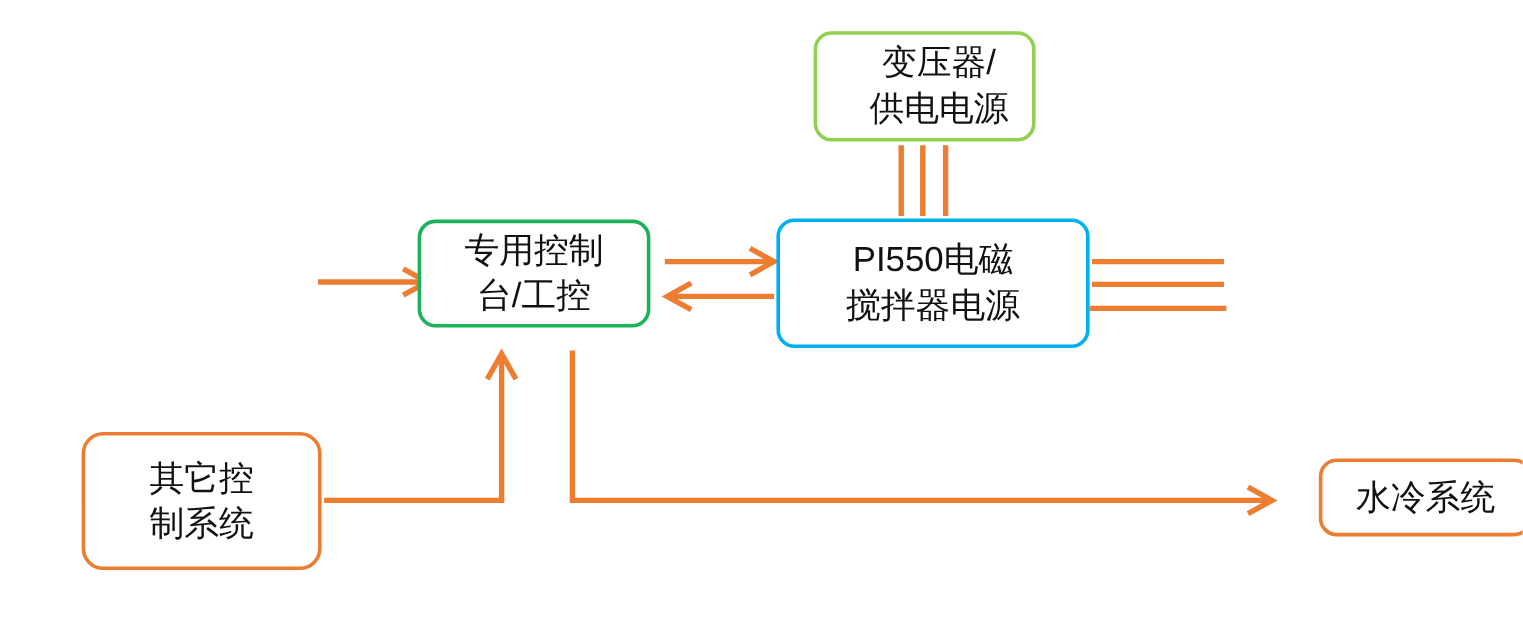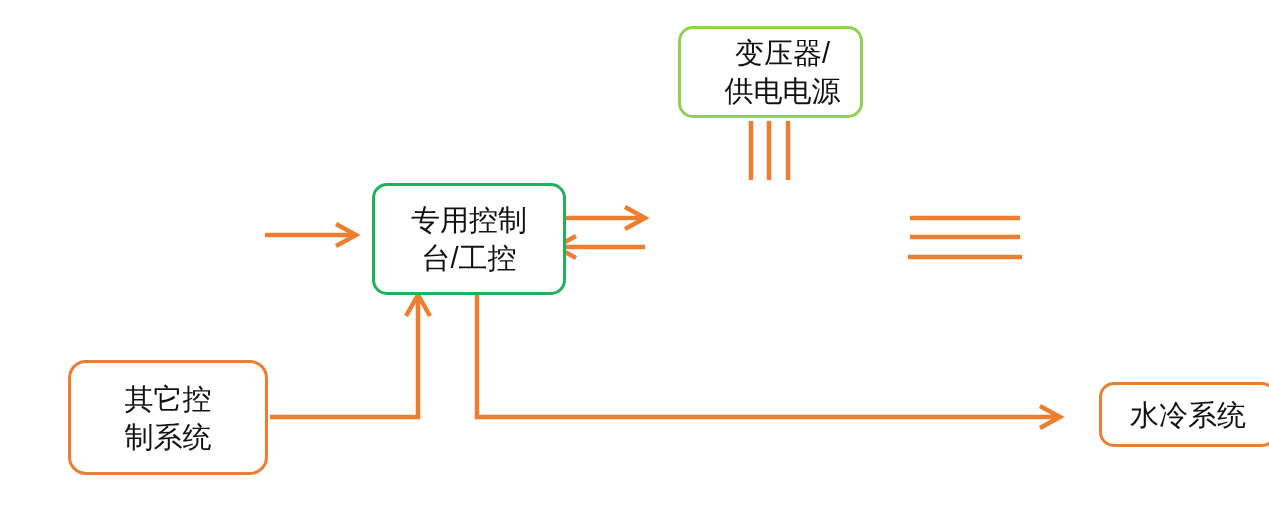--- a/index.html
+++ b/index.html
@@ -33,21 +33,21 @@
     justify-content: center;
     text-align: center;
     color: #111111;
     font-size: 29px;
     line-height: 38px;
     white-space: pre-line;
     z-index: 2;
   }
   .node-host        { left: 82px;   top: 200px; width: 181px; height: 70px;  border-color: #ED7D31; letter-spacing: 2px; }
   .node-other       { left: 68px;   top: 360px; width: 200px; height: 115px; border-color: #ED7D31; border-radius: 18px; align-items: center; }
-  .node-console     { left: 372px;  top: 183px; width: 194px; height: 112px; border-color: #1CB25B; }
+  .node-console     { left: 348px;  top: 183px; width: 194px; height: 90px; border-color: #1CB25B; }
   .node-transformer { left: 678px;  top: 26px;  width: 185px; height: 92px;  border-color: #92D050; padding-left: 24px; }
   .node-pi550       { left: 647px;  top: 182px; width: 261px; height: 108px; border-color: #00B0F0; }
   .node-stirrer     { left: 1022px; top: 189px; width: 198px; height: 86px;  border-color: #F18FEC; }
   .node-water       { left: 1062px; top: 382px; width: 178px; height: 65px;  border-color: #ED7D31; margin-left: 37px; }
   .edge {
     fill: none;
     stroke: #ED7D31;
     stroke-width: 4.5;
     stroke-linejoin: miter;
     stroke-linecap: butt;
@@ -107,19 +107,23 @@
   <div class="node node-console">
     <span>专用控制
 台/工控</span>
   </div>
 
   <div class="node node-transformer">
     <span>变压器/
 供电电源</span>
   </div>
 
+  <div class="node node-pi550">
+    <span>PI550电磁
+搅拌器电源</span>
+  </div>
 
 
   <div class="node node-water">
     <span>水冷系统</span>
   </div>
 
 </div>
 
 </body></html>

